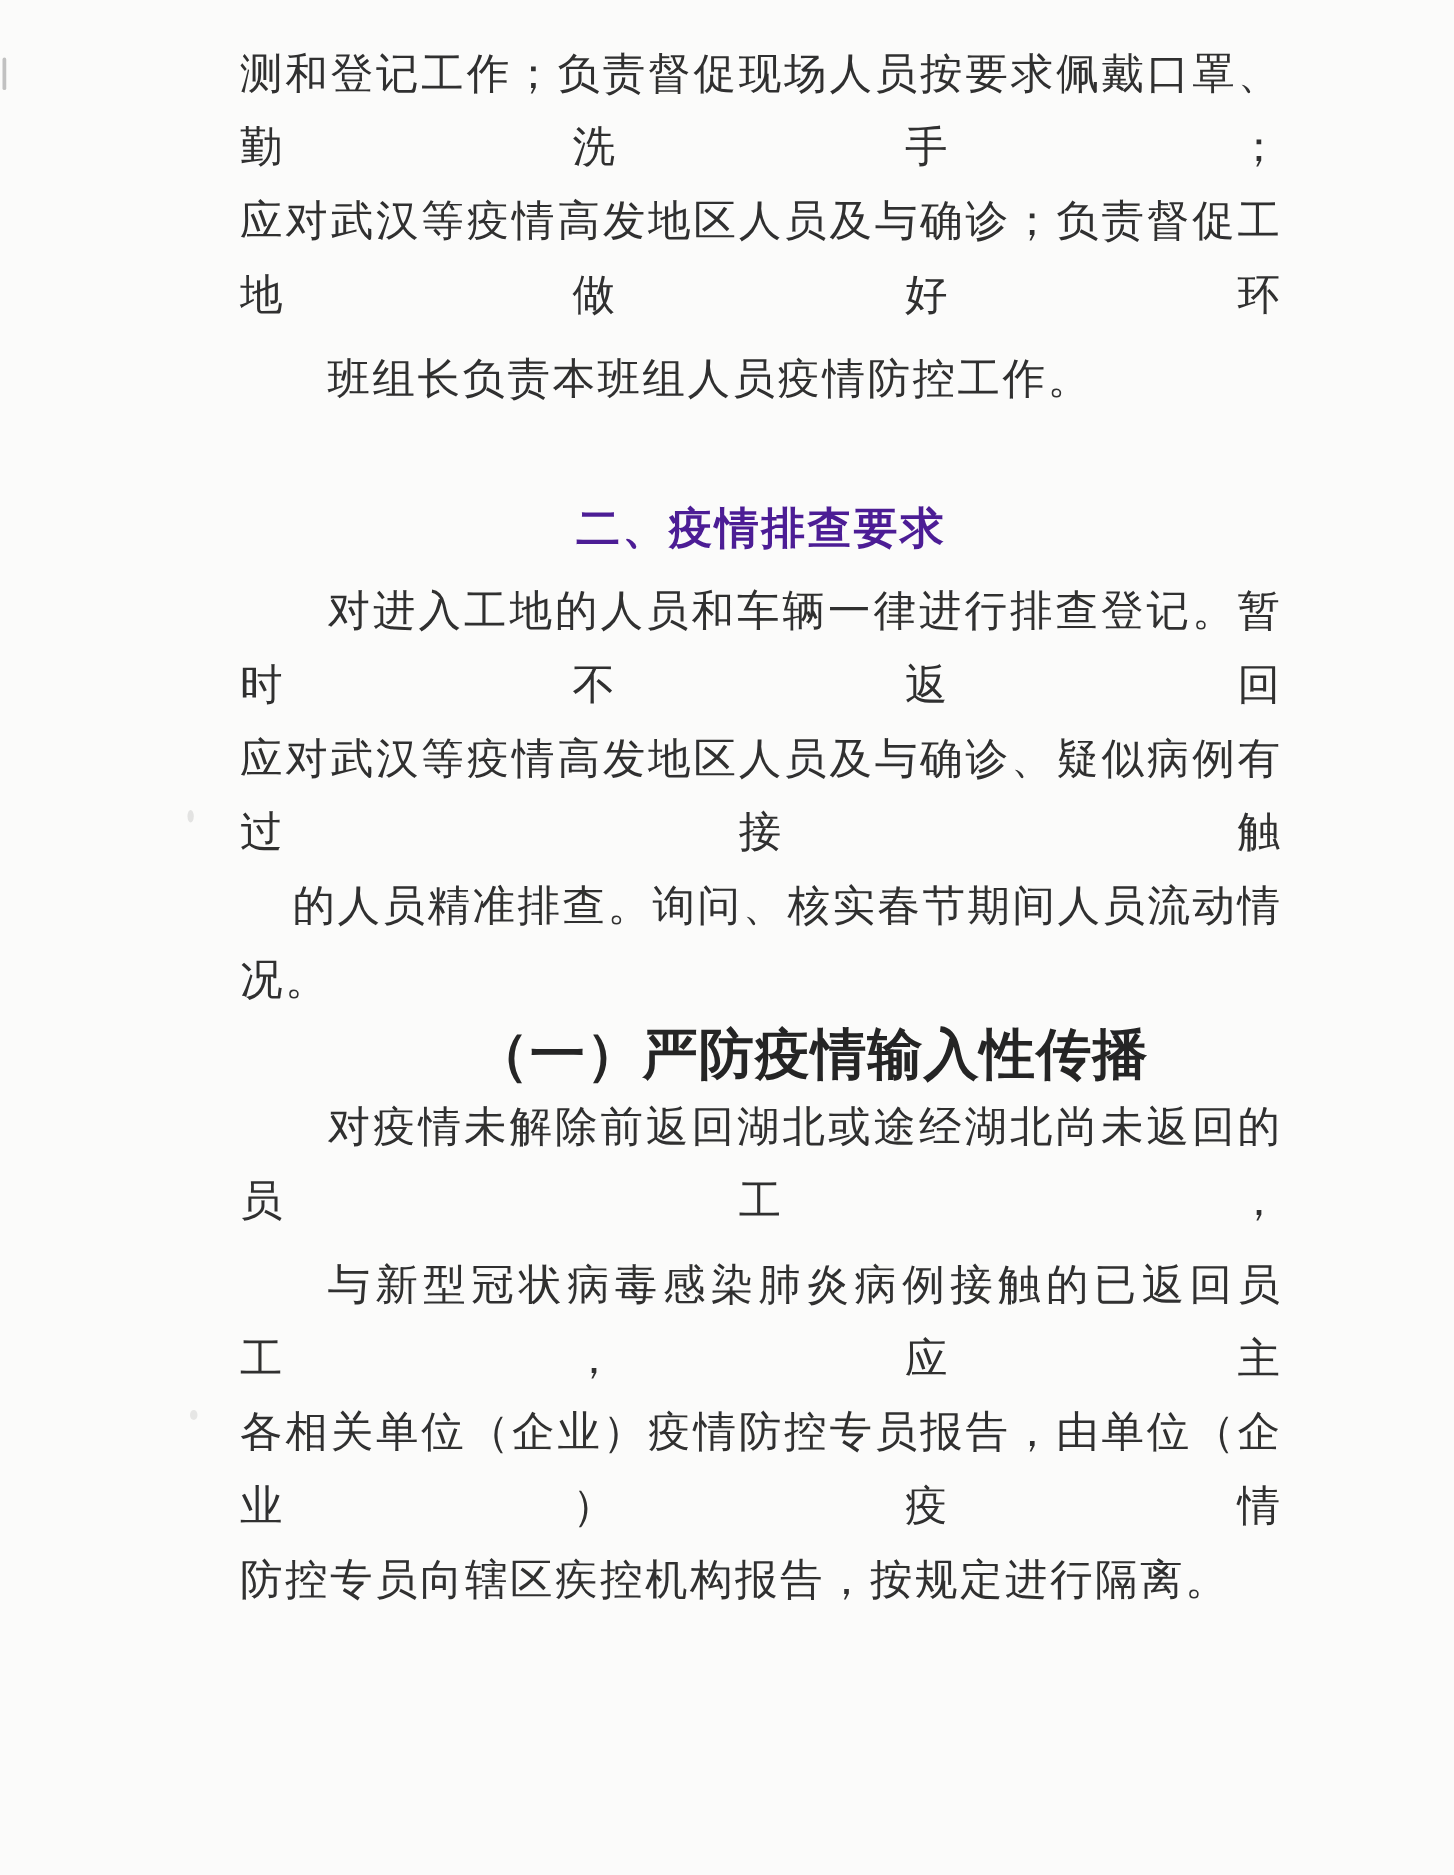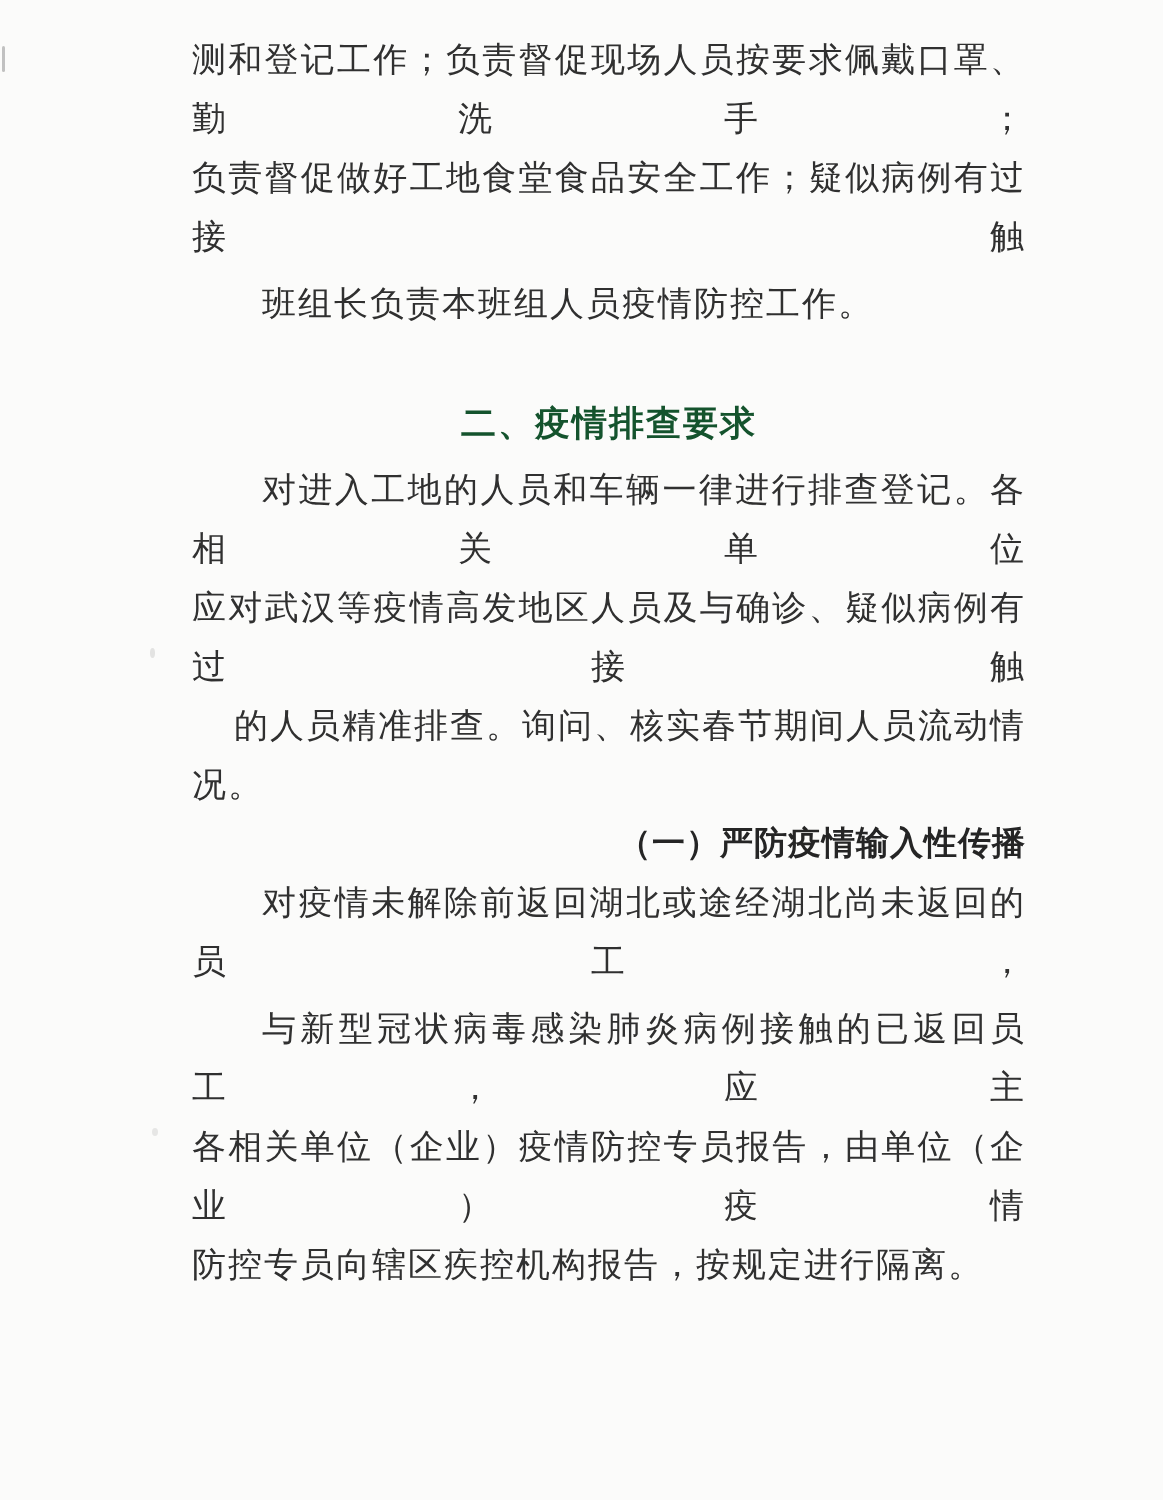--- a/index.html
+++ b/index.html
@@ -50,32 +50,32 @@
   .para {
     margin-top: 8px;
   }
   .heading {
     margin: 60px 0 0 0;
     font-family: "Liberation Sans", sans-serif;
     font-weight: 700;
     font-size: 35px;
     line-height: 59px;
     letter-spacing: 2px;
-    color: #14532d;
+    color: #4c1d95;
     text-align: center;
   }
   .subheading {
     margin-left: 80px;
     font-family: "Liberation Serif", serif;
     font-weight: 700;
-    font-size: 33px;
+    font-size: 44px;
     line-height: 59px;
     letter-spacing: 1px;
     color: #252525;
-    text-align: right;
+    text-align: center;
   }
   .speck {
     position: absolute;
     background: #555555;
     border-radius: 50%;
   }
   .s1 { left: 2px;   top: 46px;   width: 3px; height: 26px; opacity: 0.35; border-radius: 2px; }
   .s2 { left: 150px; top: 648px;  width: 5px; height: 10px; opacity: 0.14; }
   .s3 { left: 152px; top: 1128px; width: 6px; height: 8px;  opacity: 0.12; }
 </style>
@@ -84,27 +84,27 @@
 
 <div class="page">
 
   <div class="speck s1"></div>
   <div class="speck s2"></div>
   <div class="speck s3"></div>
 
   <main class="col">
 
     <div class="line fill">测和登记工作；负责督促现场人员按要求佩戴口罩、勤洗手；</div>
-    <div class="line fill">负责督促做好工地食堂食品安全工作；疑似病例有过接触</div>
+    <div class="line fill">应对武汉等疫情高发地区人员及与确诊；负责督促工地做好环</div>
 
     <div class="line end indent para">班组长负责本班组人员疫情防控工作。</div>
 
     <h2 class="heading">二、疫情排查要求</h2>
 
-    <div class="line fill indent para">对进入工地的人员和车辆一律进行排查登记。各相关单位</div>
+    <div class="line fill indent para">对进入工地的人员和车辆一律进行排查登记。暂时不返回</div>
     <div class="line fill">应对武汉等疫情高发地区人员及与确诊、疑似病例有过接触</div>
     <div class="line end">的人员精准排查。询问、核实春节期间人员流动情况。</div>
 
     <div class="subheading">（一）严防疫情输入性传播</div>
 
     <div class="line fill indent">对疫情未解除前返回湖北或途经湖北尚未返回的员工，</div>
 
     <div class="line fill indent para">与新型冠状病毒感染肺炎病例接触的已返回员工，应主</div>
     <div class="line fill">各相关单位（企业）疫情防控专员报告，由单位（企业）疫情</div>
     <div class="line end">防控专员向辖区疾控机构报告，按规定进行隔离。</div>

